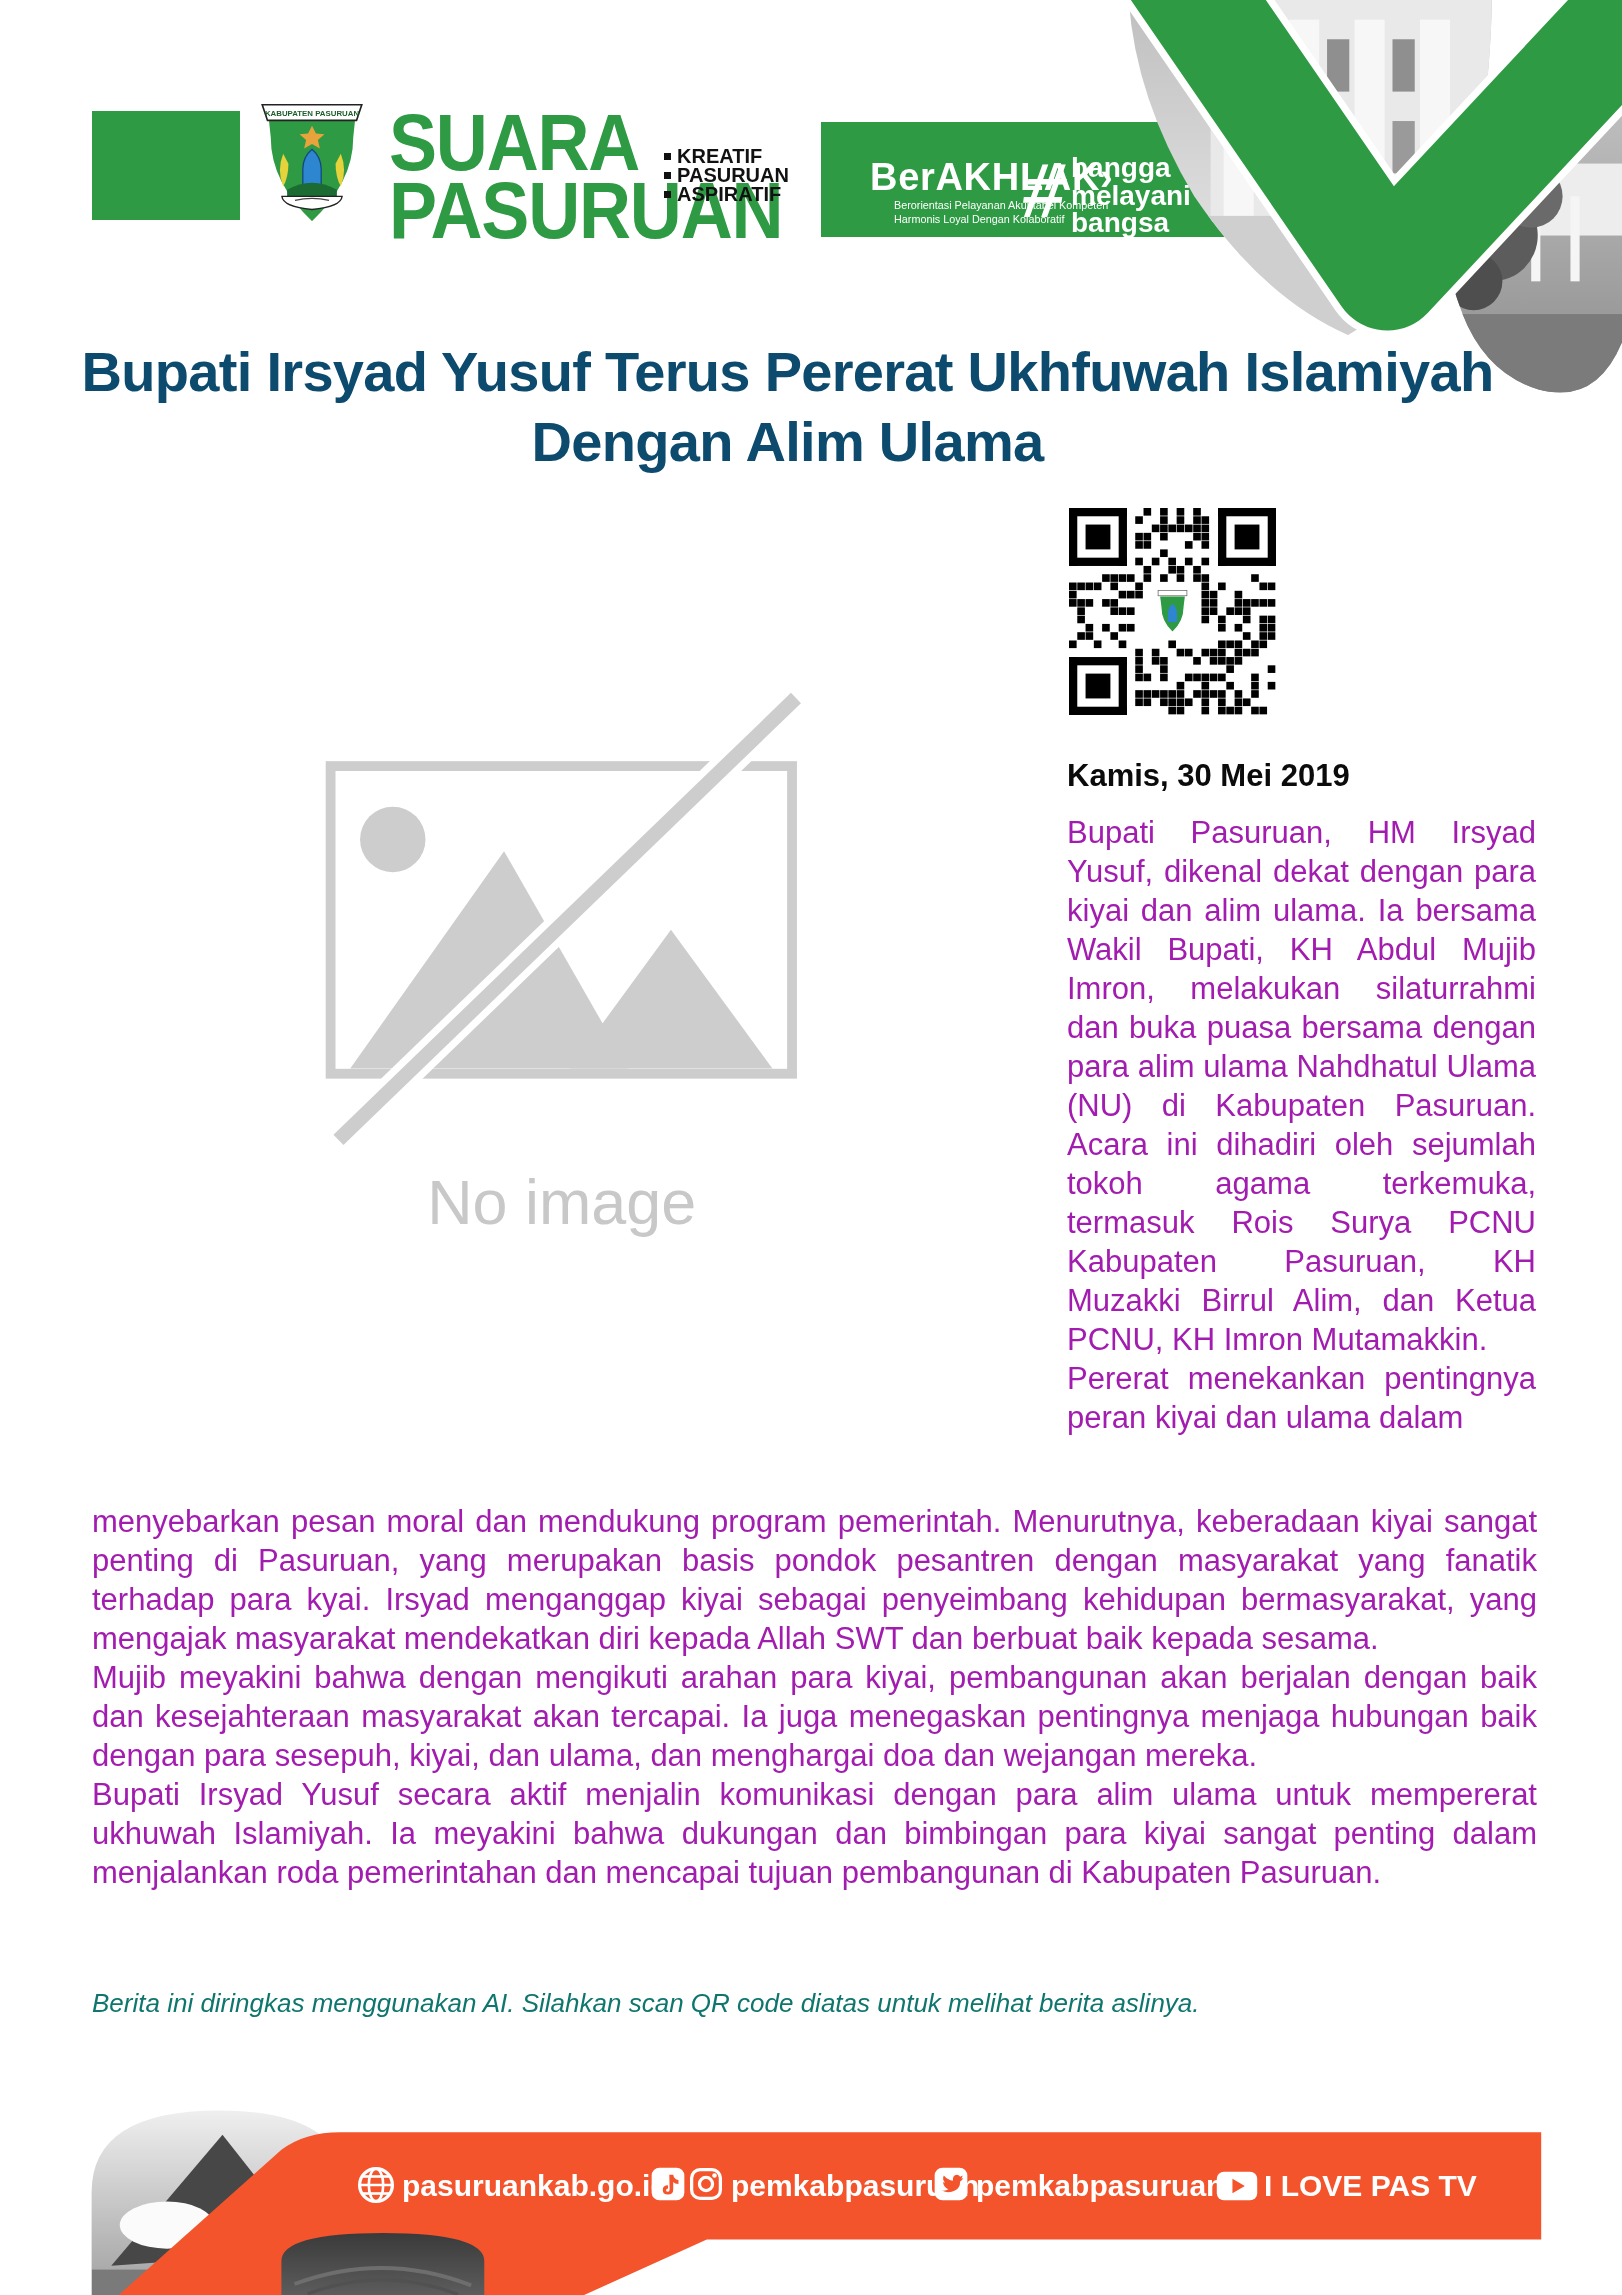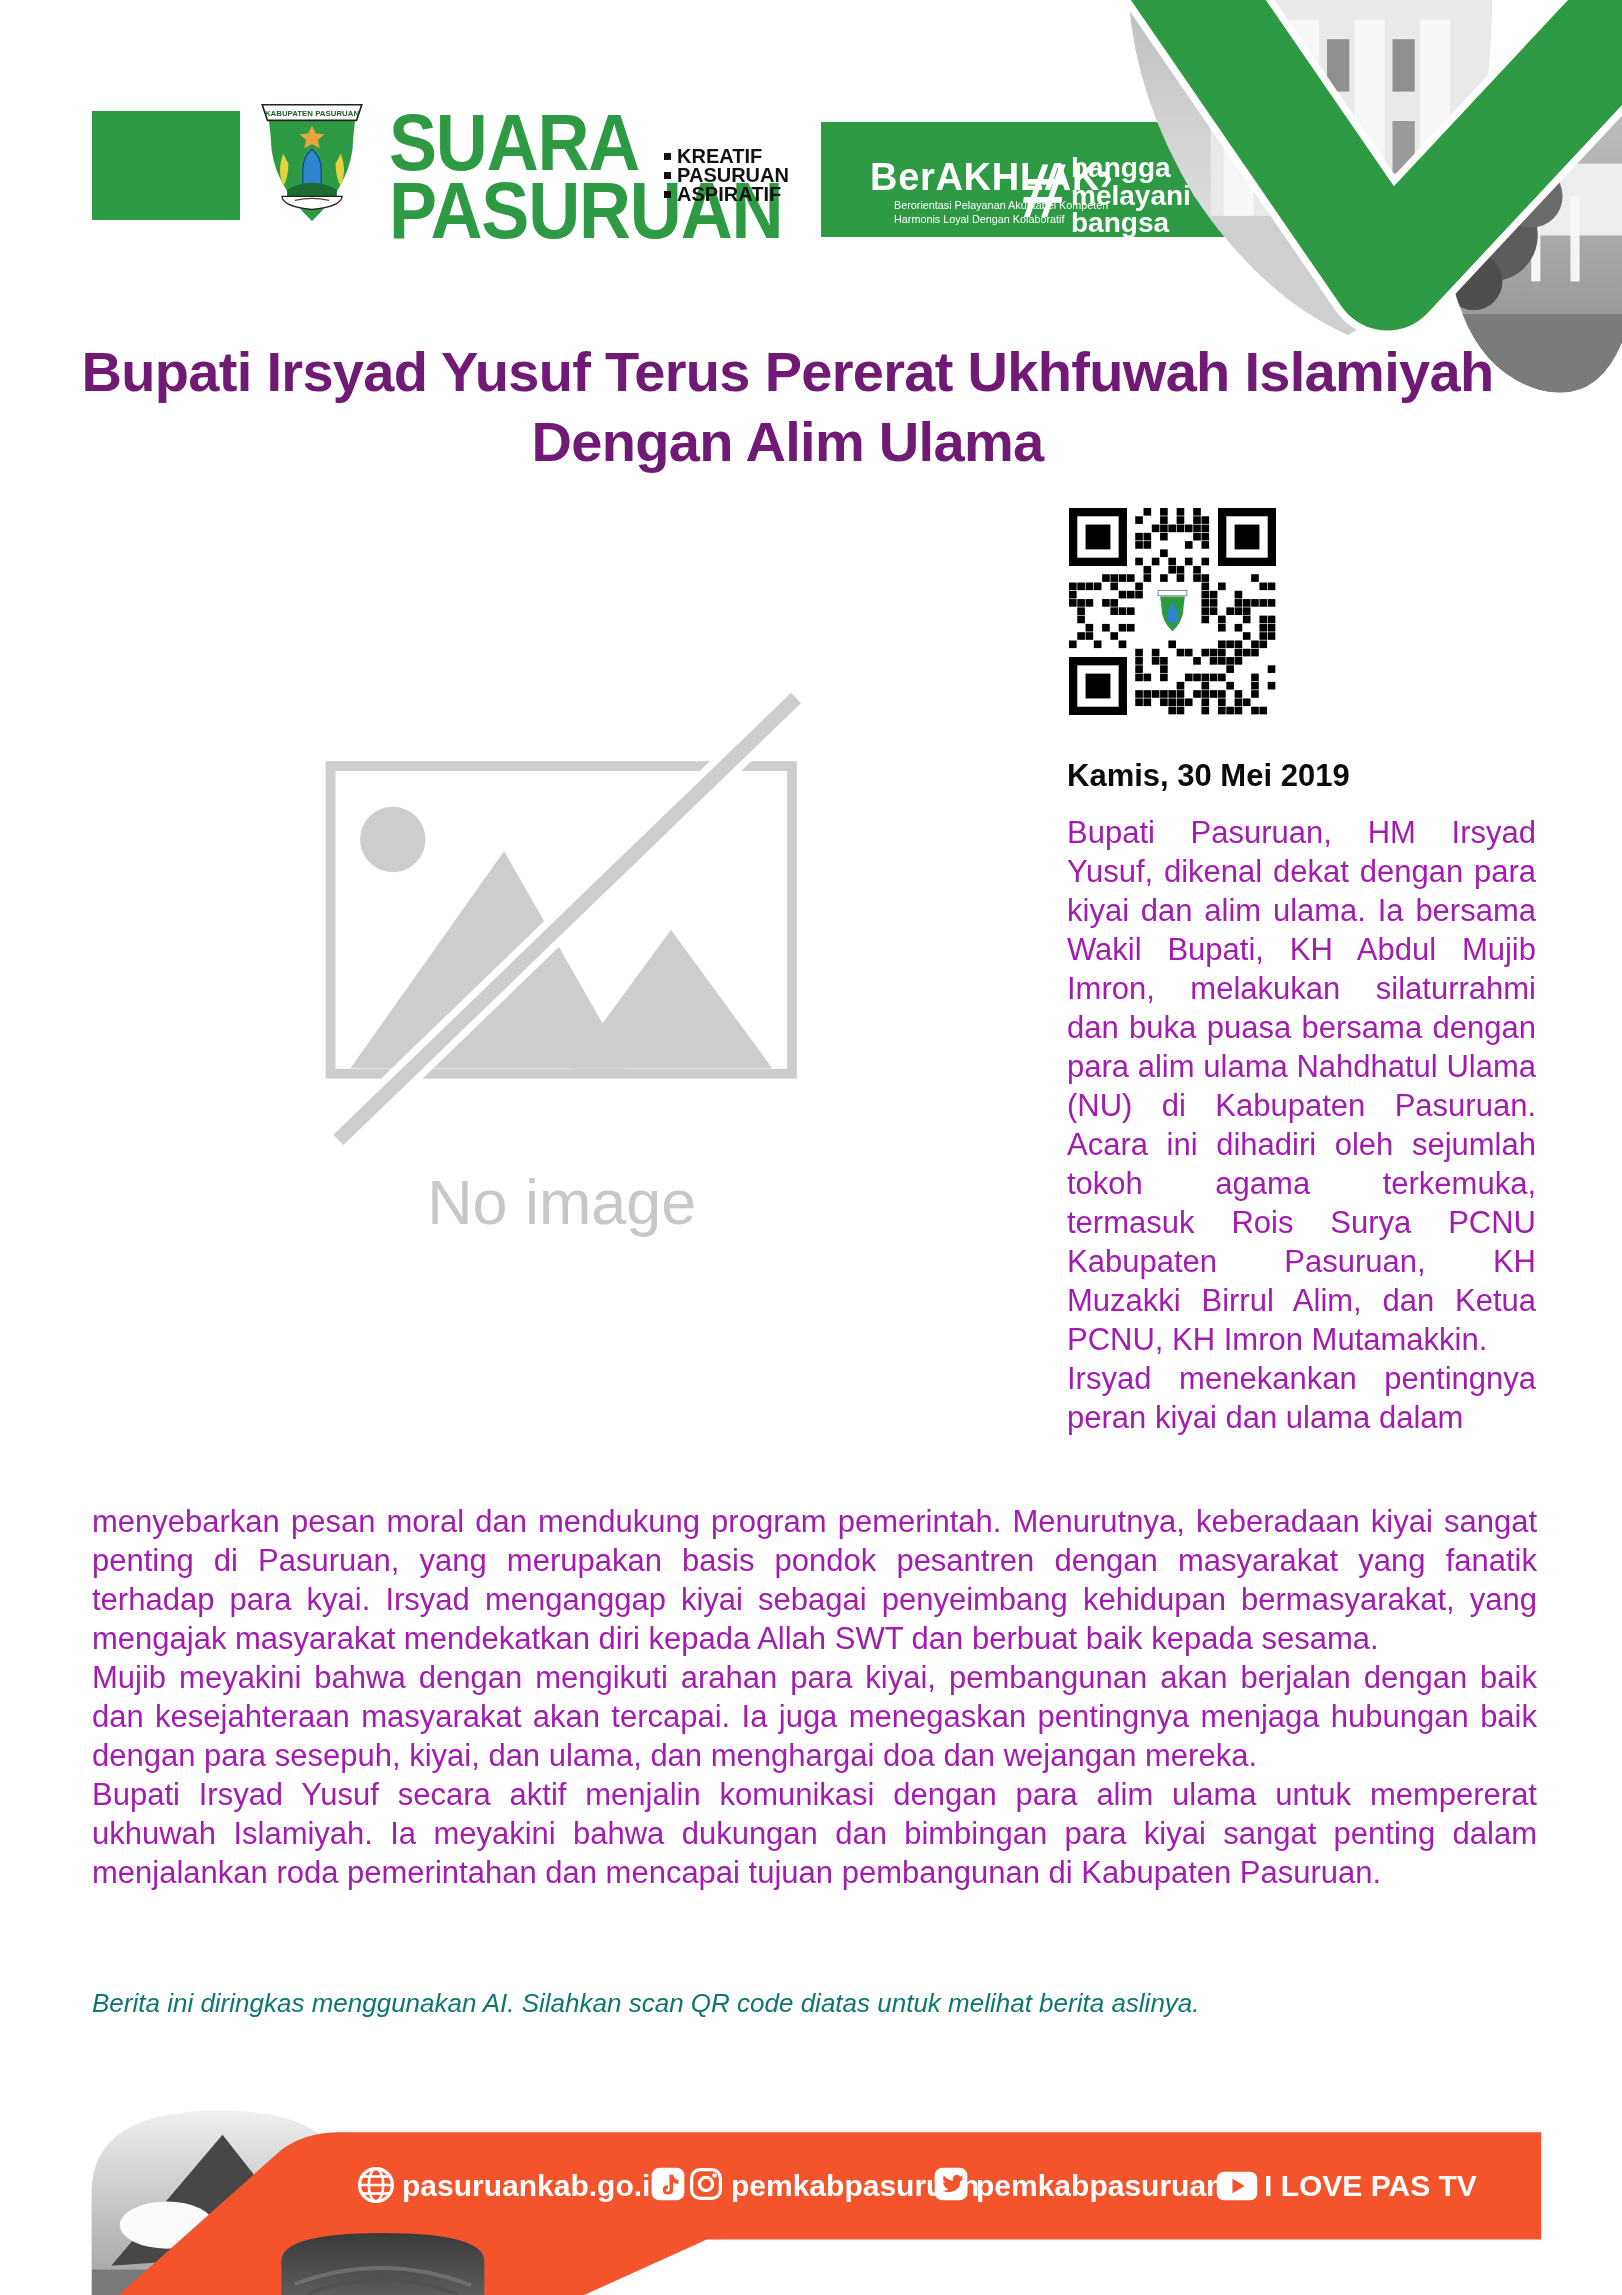--- a/index.html
+++ b/index.html
@@ -23,21 +23,21 @@
   #berakhlak-title{font-size:38px;font-weight:bold;letter-spacing:0.7px;white-space:nowrap;}
   #berakhlak-title .chev{font-weight:bold;}
   .berakhlak-sub{font-size:10.8px;line-height:13.7px;color:#fff;white-space:nowrap;padding-left:24px;}
   #bangga{left:1023px;top:145px;color:#fff;display:flex;}
   #bangga-hash{font-size:77px;font-weight:bold;line-height:77px;transform:skewX(-8deg);margin-top:6.5px;}
   #bangga-words{margin-left:5.2px;margin-top:9.2px;}
   .bangga-word{font-size:28px;font-weight:bold;line-height:27.5px;letter-spacing:0;}
 
   
   .article-title{left:0;width:1575px;text-align:center;font-weight:bold;font-size:56px;
-                 letter-spacing:-0.7px;color:#701a75;white-space:nowrap;}
+                 letter-spacing:-0.7px;color:#0c4a6e;white-space:nowrap;}
   #title1{top:339px;}
   #title2{top:409px;}
 
   
   #qr-wrap{left:1069px;top:508px;width:207px;height:207px;}
   #date{left:1067px;top:758px;font-size:31px;font-weight:bold;color:#0b0b0b;}
   #col-text{left:1067px;top:813px;width:469px;}
   #col-text p, #full-text p{margin:0;font-size:31px;line-height:39px;text-align:justify;color:#a21caf;}
   #full-text{left:92px;top:1502px;width:1445px;}
   #ai-note{left:92px;top:1988px;font-size:26px;font-style:italic;color:#0f766e;}
@@ -363,21 +363,21 @@
         <rect x="136" y="126" width="44" height="8" fill="#ffffff" stroke="#555" stroke-width="1"></rect>
         <path d="M158 146 Q165 152 165 161 L165 174 L151 174 L151 161 Q151 152 158 146 Z" fill="#2e86d1"></path>
       </g>
     </svg>
   </div>
 
   <div id="date" class="abs">Kamis, 30 Mei 2019</div>
 
   <div id="col-text" class="abs">
     <p>Bupati Pasuruan, HM Irsyad Yusuf, dikenal dekat dengan para kiyai dan alim ulama. Ia bersama Wakil Bupati, KH Abdul Mujib Imron, melakukan silaturrahmi dan buka puasa bersama dengan para alim ulama Nahdhatul Ulama (NU) di Kabupaten Pasuruan. Acara ini dihadiri oleh sejumlah tokoh agama terkemuka, termasuk Rois Surya PCNU Kabupaten Pasuruan, KH Muzakki Birrul Alim, dan Ketua PCNU, KH Imron Mutamakkin.</p>
-    <p>Irsyad menekankan pentingnya peran kiyai dan ulama dalam</p>
+    <p>Pererat menekankan pentingnya peran kiyai dan ulama dalam</p>
   </div>
 
   <svg class="abs" style="left:288px;top:681px;" width="563" height="576" viewBox="0 0 860 880">
     <rect x="65" y="130" width="705" height="470" fill="#ffffff" stroke="#cdcdcd" stroke-width="15"></rect>
     <circle cx="160" cy="242" r="50" fill="#cdcdcd"></circle>
     <polygon points="95,592 330,260 520,592" fill="#cdcdcd"></polygon>
     <polygon points="430,592 585,380 740,592" fill="#cdcdcd"></polygon>
     <line x1="77" y1="701" x2="776" y2="26" stroke="#ffffff" stroke-width="44"></line>
     <line x1="77" y1="701" x2="776" y2="26" stroke="#cdcdcd" stroke-width="22"></line>
     <text x="418" y="830" text-anchor="middle" font-size="96" fill="#c8c8c8" font-family="Liberation Sans, sans-serif">No image</text>

